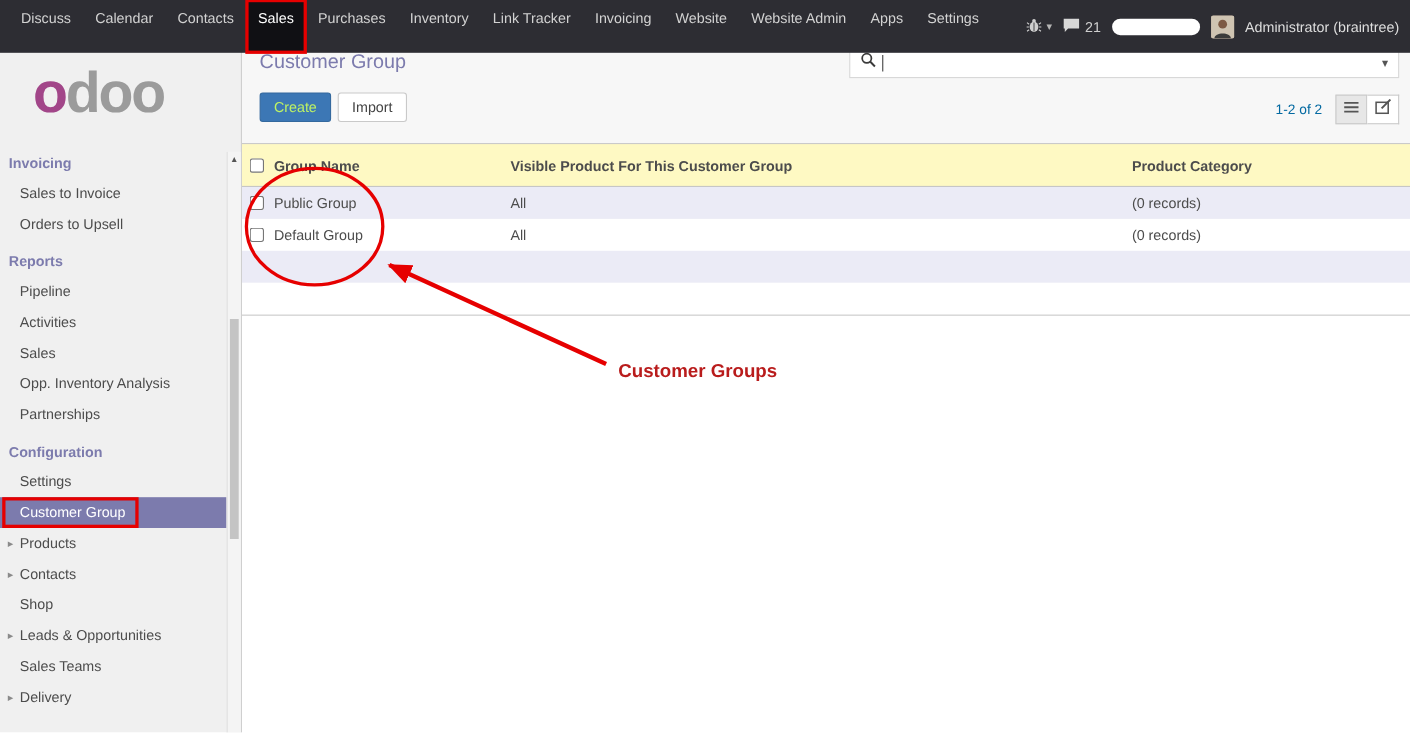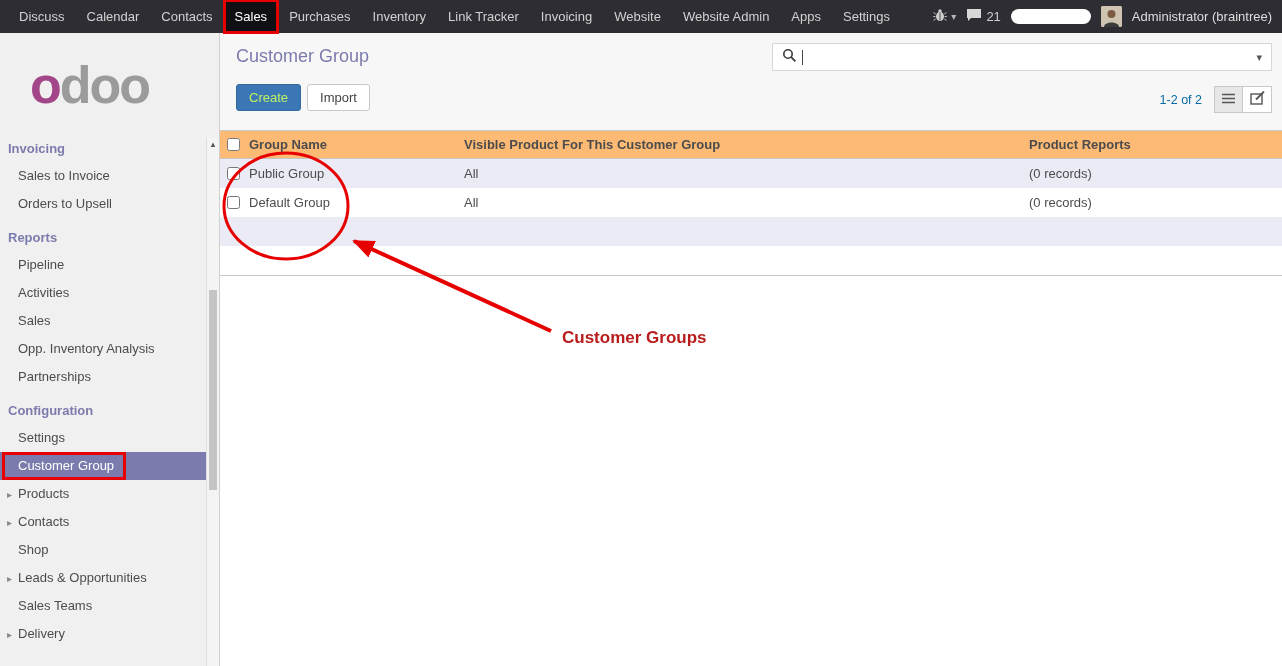--- a/index.html
+++ b/index.html
@@ -1,21 +1,21 @@
 <!DOCTYPE html>
 <html><head>
 <meta charset="utf-8">
 <style>
   *{margin:0;padding:0;box-sizing:border-box;}
   html,body{width:1282px;height:666px;overflow:hidden;background:#fff;
     font-family:"Liberation Sans",sans-serif;}
   body{position:relative;}
 
   
-  .topbar{position:absolute;top:0;left:0;right:0;height:33px;background:#2d2d33;
+  .topbar{position:absolute;top:0;left:0;right:0;height:48px;background:#2d2d33;
     display:flex;align-items:stretch;color:#d2d2d2;font-size:13px;z-index:30;padding-left:8px;}
   .nav-left{display:flex;align-items:stretch;}
   .nav-item{padding:0 11px;line-height:33px;cursor:pointer;white-space:nowrap;}
   .nav-item.active{background:#101014;color:#fff;}
   .ann-outline{outline:3px solid #e60000;outline-offset:-2px;}
   .topbar-right{margin-left:auto;display:flex;align-items:center;gap:10px;padding-right:10px;}
   .systray-item{display:flex;align-items:center;gap:4px;color:#cfcfcf;cursor:pointer;}
   .tb-caret{font-size:10px;color:#b5b5b5;}
   .pill{width:80px;height:15px;background:#fff;border-radius:8px;}
   .avatar{width:21px;height:21px;border-radius:2px;overflow:hidden;background:#c9b8a6;}
@@ -54,21 +54,21 @@
   .pager{font-size:12.5px;color:#0369a1;}
   .vgroup{display:flex;}
   .vbtn{width:29px;height:27px;border:1px solid #c9c9c9;display:flex;align-items:center;
     justify-content:center;background:#fff;cursor:pointer;}
   .vbtn + .vbtn{border-left:none;}
   .vbtn.active{background:#e7e7e7;}
 
   
   .lheader,.lrow{display:grid;grid-template-columns:26px 215px 565px 1fr;align-items:center;
     font-size:13px;color:#4c4c4c;}
-  .lheader{height:29px;background:#fdba74;border-top:1px solid #cacaca;
+  .lheader{height:40px;background:#fef9c3;border-top:1px solid #cacaca;
     border-bottom:1px solid #c6c6c6;font-weight:bold;}
   .lrow{height:29px;cursor:pointer;}
   .lrow.stripe{background:#ebebf6;}
   .cbwrap{justify-self:center;display:flex;align-items:center;}
   input[type=checkbox]{width:13px;height:13px;margin:0;}
   .lcell{padding-left:3px;overflow:hidden;white-space:nowrap;}
   .lend{border-top:1px solid #c9c9c9;}
 
   
   .overlay{position:absolute;left:0;top:0;width:1282px;height:666px;z-index:40;pointer-events:none;}
@@ -217,21 +217,21 @@
     </div>
   </div>
 
   <div class="listview">
     <div class="lheader">
       <span class="cbwrap">
           <input type="checkbox" style="">
         </span>
       <span class="lcell">Group Name</span>
       <span class="lcell">Visible Product For This Customer Group</span>
-      <span class="lcell">Product Reports</span>
+      <span class="lcell">Product Category</span>
     </div>
     <div class="lrow stripe">
       <span class="cbwrap">
           <input type="checkbox" style="">
         </span>
       <span class="lcell">Public Group</span>
       <span class="lcell">All</span>
       <span class="lcell">(0 records)</span>
     </div>
     <div class="lrow">

